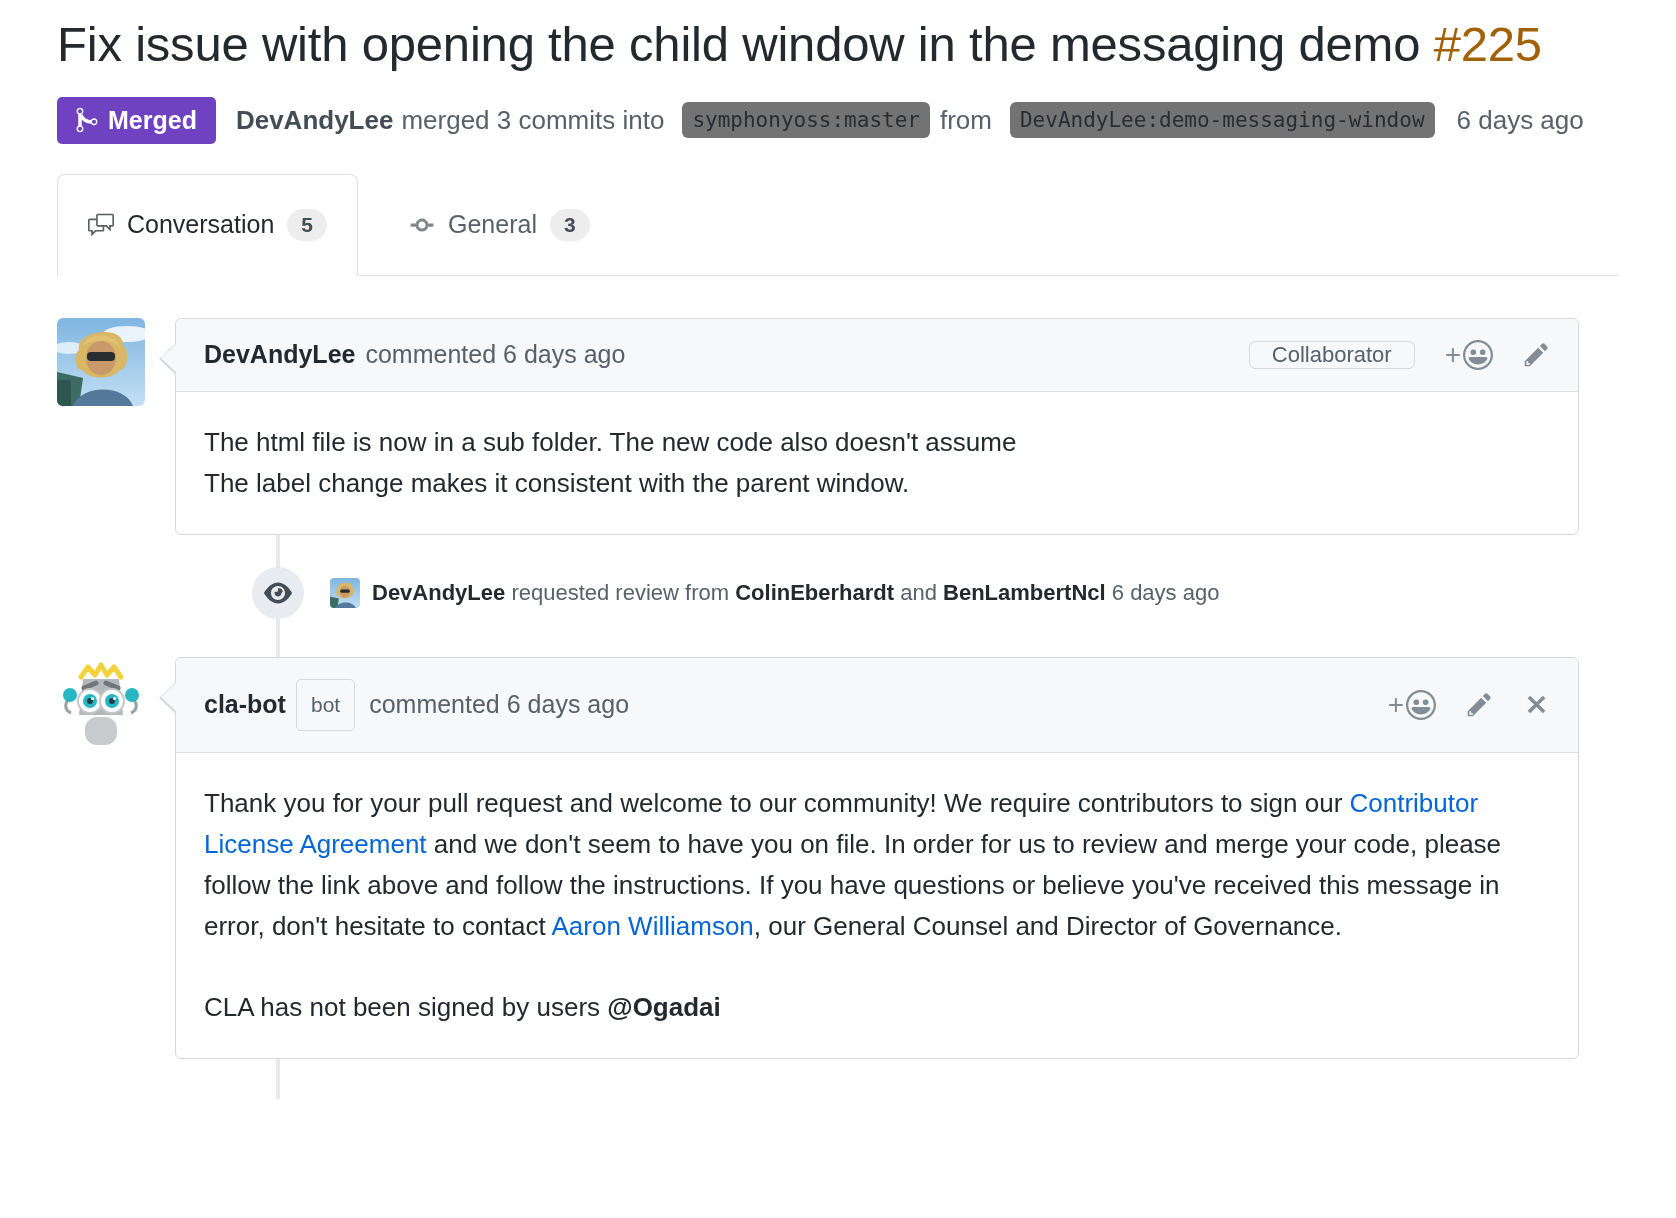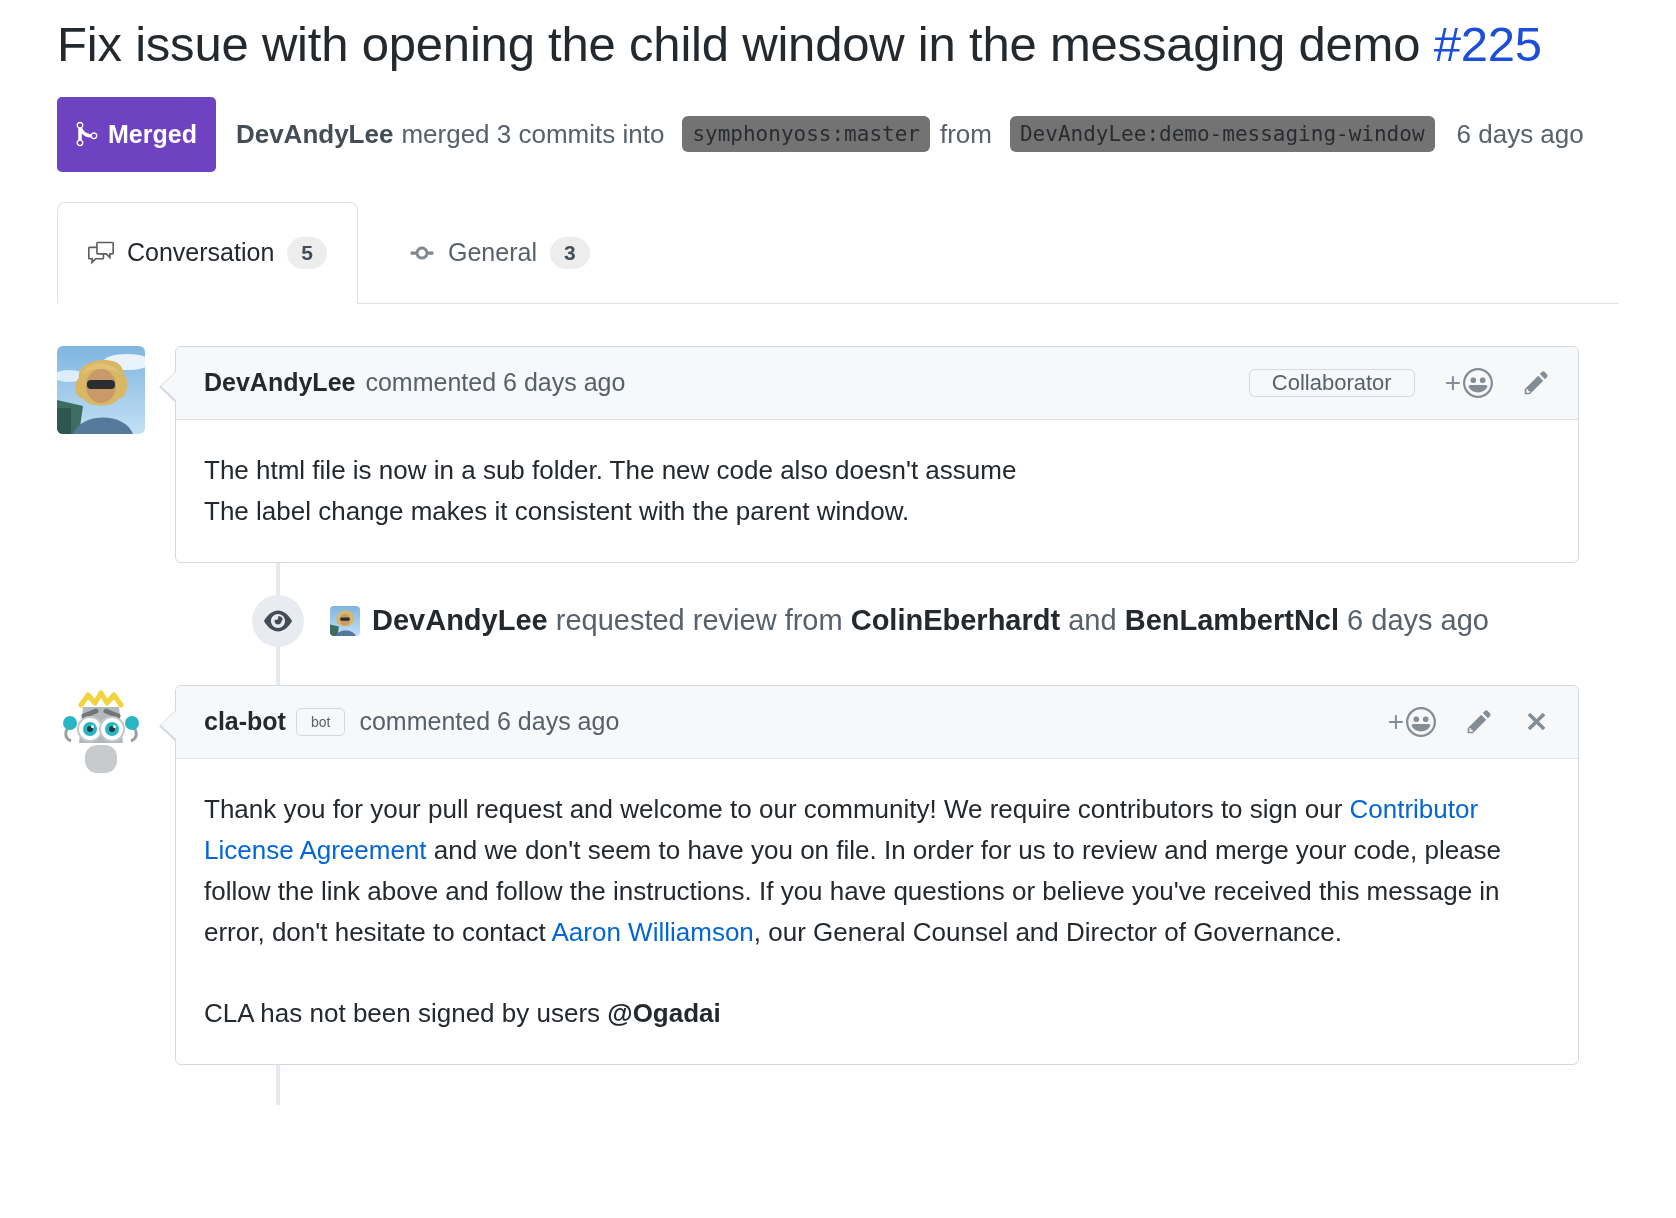--- a/index.html
+++ b/index.html
@@ -11,27 +11,27 @@
     -webkit-font-smoothing: antialiased;
   }
   .container { padding: 12px 57px 0 57px; }
 
   
   .pr-title {
     margin: 0 0 20px 0; font-size: 49px; font-weight: 400;
     line-height: 1.32; color: #24292e; max-width: 1500px;
     letter-spacing: -0.2px;
   }
-  .issue-number { color: #1d4ed8; font-weight: 400; }
+  .issue-number { color: #a16207; font-weight: 400; }
 
   .meta-row { display: flex; align-items: center; flex-wrap: wrap; font-size: 26px; color: #586069; }
   .state-badge {
     display: inline-flex; align-items: center; gap: 10px;
     background: #6f42c1; color: #fff; font-weight: 700; font-size: 25px;
-    padding: 23px 19px; border-radius: 5px; margin-right: 20px;
+    padding: 9px 19px; border-radius: 5px; margin-right: 20px;
   }
   .state-badge svg { width: 22px; height: 28px; fill: #fff; }
   .meta-author { font-weight: 700; color: #444d56; margin-right: 8px; }
   .meta-text { margin-right: 8px; }
   .branch-ref {
     font-family: "DejaVu Sans Mono", "Liberation Mono", monospace;
     font-size: 21px; background: #737373; color: rgba(27,31,35,0.85);
     padding: 6px 10px; border-radius: 6px; margin: 0 10px; white-space: nowrap;
   }
   .meta-time { margin-left: 12px; }
@@ -82,22 +82,22 @@
     font-size: 25px; color: #586069;
   }
   .comment-author { font-weight: 700; color: #24292e; margin-right: 10px; cursor: pointer; }
   .comment-meta { cursor: pointer; }
   .header-actions { margin-left: auto; display: flex; align-items: center; gap: 30px; }
   .role-badge {
     border: 1px solid #d5d9dd; border-radius: 6px; padding: 0 22px;
     font-size: 22px; color: #586069; background: transparent;
   }
   .bot-badge {
-    border: 1px solid #d5d9dd; border-radius: 5px; padding: 5px 14px;
-    font-size: 14px; color: #586069; margin-right: 14px; background: transparent; text-align: right;
+    border: 1px solid #d5d9dd; border-radius: 5px; padding: 13px 14px;
+    font-size: 21px; color: #586069; margin-right: 14px; background: transparent; text-align: right;
   }
   .reaction-btn { display: inline-flex; align-items: center; color: #848d95; cursor: pointer; }
   .reaction-btn .plus { font-size: 28px; line-height: 1; margin-right: 2px; font-weight: 400; }
   .reaction-btn svg { width: 30px; height: 30px; fill: #848d95; }
   .icon-btn { display: inline-flex; cursor: pointer; }
   .icon-btn svg { width: 27px; height: 27px; fill: #848d95; }
 
   .comment-body { padding: 30px 28px; font-size: 26px; line-height: 1.58; color: #24292e; }
   .comment-body p { margin: 0 0 40px 0; }
   .comment-body p:last-child { margin-bottom: 0; }
@@ -112,21 +112,21 @@
   .event-badge {
     width: 52px; height: 52px; border-radius: 50%; background: #e8ebef;
     display: flex; align-items: center; justify-content: center; flex: none;
   }
   .event-badge svg { width: 28px; height: 28px; fill: #444d56; }
   .event-avatar {
     width: 30px; height: 30px; border-radius: 4px; overflow: hidden;
     margin: 0 12px 0 26px; flex: none; cursor: pointer;
   }
   .event-avatar svg { display: block; width: 100%; height: 100%; }
-  .event-text { font-size: 29px; color: #586069; }
+  .event-text { font-size: 22px; color: #586069; }
   .event-text .strong { font-weight: 700; color: #24292e; cursor: pointer; }
 </style>
 </head>
 <body>
 
 <div class="container">
 
   <h1 class="pr-title">
     <span>Fix issue with opening the child window in the messaging demo</span>
     <span class="issue-number">#225</span>

